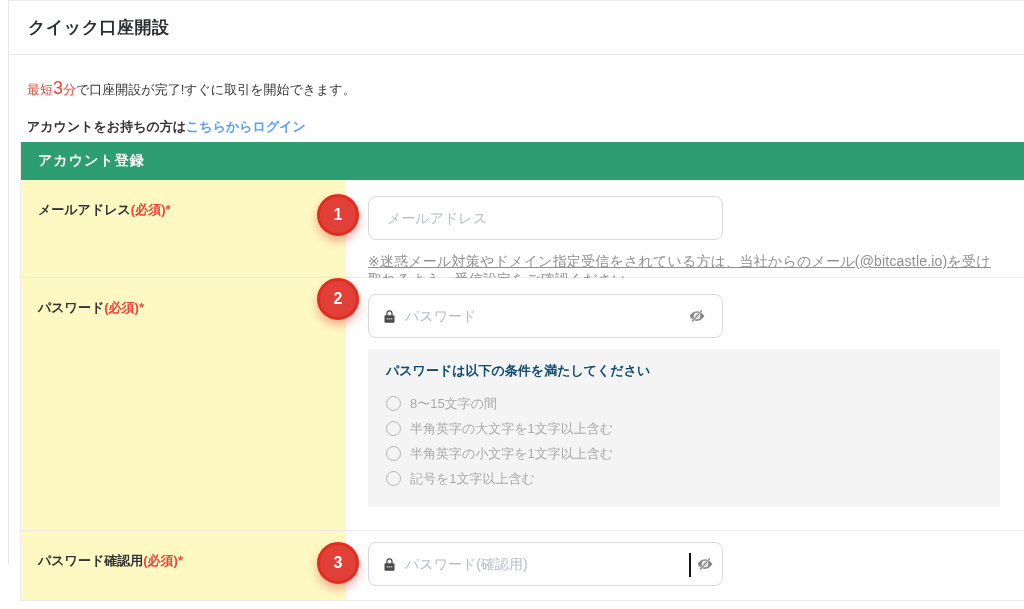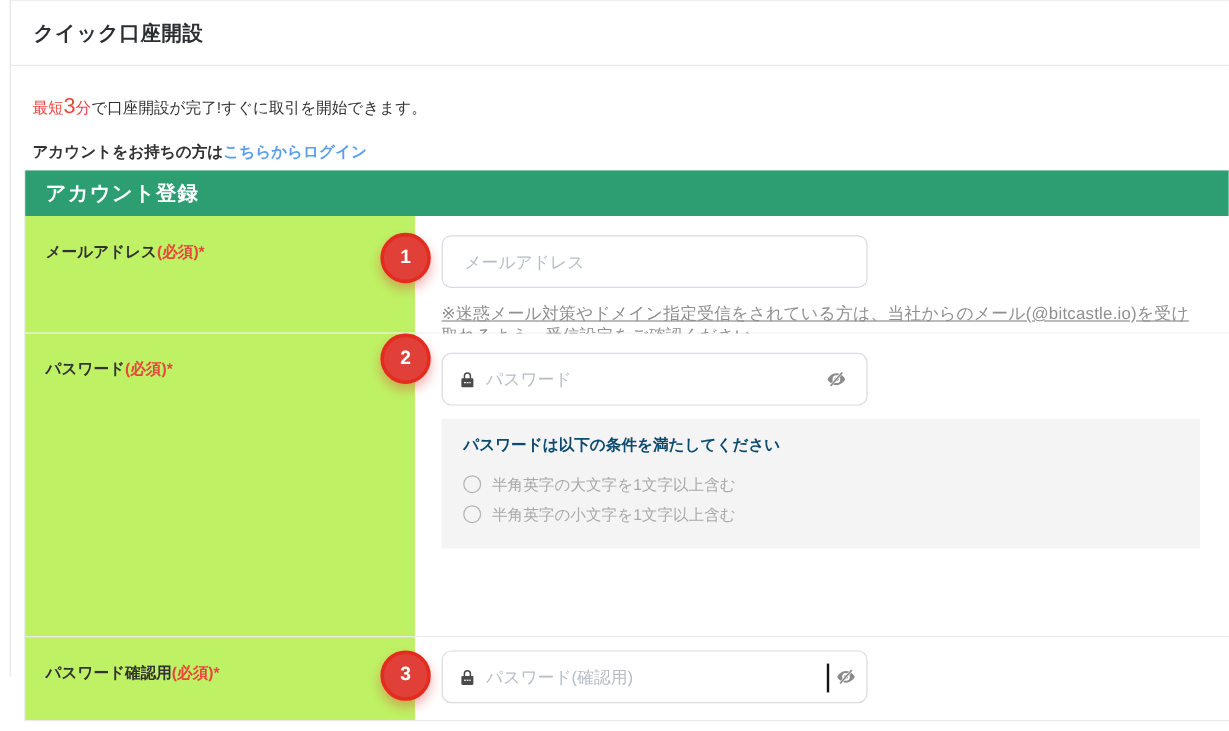--- a/index.html
+++ b/index.html
@@ -15,28 +15,28 @@
   .page-title { font-size:17px; font-weight:bold; color:#2b2e33; letter-spacing:.5px; }
 
   .intro { position:absolute; left:27px; top:79px; }
   .promo-line { font-size:13px; font-weight:normal; color:#333; line-height:18px; }
   .promo-line .red { color:#e8453c; }
   .promo-line .num { font-size:18px; }
   .login-line { margin-top:20px; font-size:13px; font-weight:bold; color:#333; line-height:16px; }
   .login-link { color:#5b9ff2; text-decoration:none; cursor:pointer; }
 
   .reg-table { position:absolute; left:20px; right:0; top:142px; border-left:1px solid #ececec; }
-  .section-head { height:38px; background:#2d9e72; color:#fff; font-size:17px;
+  .section-head { height:38px; background:#2d9e72; color:#fff; font-size:14px;
     font-weight:bold; display:flex; align-items:center; padding-left:17px; letter-spacing:1px; }
 
   .row { display:flex; border-bottom:1px solid #e9e9e9; position:relative; }
   .row-email { height:98px; }
   .row-password { height:253px; }
   .row-confirm { height:70px; }
-  .row-label { width:325px; flex-shrink:0; background:#bef264; position:relative;
+  .row-label { width:325px; flex-shrink:0; background:#fef9c3; position:relative;
     padding:21px 0 0 17px; font-size:13px; font-weight:bold; color:#333; }
   .row-label .red { color:#e8453c; }
   .row-content { flex:1; background:#fff; padding:16px 24px 0 22px; position:relative; }
   .row-confirm .row-content { padding-top:11px; }
 
   .step-badge { position:absolute; right:-13px; width:42px; height:42px; border-radius:50%;
     background:#e04038; border:3px solid #e42b20; color:#fff; font-size:16px; font-weight:bold;
     display:flex; align-items:center; justify-content:center;
     box-shadow:0 5px 10px rgba(222,57,49,.4); z-index:2; }
   .badge-1 { top:14px; } .badge-2 { top:0px; } .badge-3 { top:11px; }
@@ -119,25 +119,33 @@
                 <line x1="5.5" y1="19.5" x2="18.5" y2="4.5" stroke="#f9f9f9" stroke-width="3"></line>
                 <line x1="5.5" y1="19.5" x2="18.5" y2="4.5" stroke="#8a8a8a" stroke-width="1.8"></line>
               </svg>
           </button>
         </div>
         <div class="req-box">
           <div class="req-title">パスワードは以下の条件を満たしてください</div>
           <ul class="req-list">
             <li class="req-item">
                 <span class="req-circle"></span>
+                <span>8〜15文字の間</span>
+              </li>
+            <li class="req-item">
+                <span class="req-circle"></span>
                 <span>半角英字の大文字を1文字以上含む</span>
               </li>
             <li class="req-item">
                 <span class="req-circle"></span>
                 <span>半角英字の小文字を1文字以上含む</span>
+              </li>
+            <li class="req-item">
+                <span class="req-circle"></span>
+                <span>記号を1文字以上含む</span>
               </li>
           </ul>
         </div>
       </div>
     </div>
 
     <div class="row row-confirm">
       <div class="row-label">
         <span>パスワード確認用</span><span class="red">(必須)</span><span class="red">*</span>
         <div class="step-badge badge-3">3</div>

